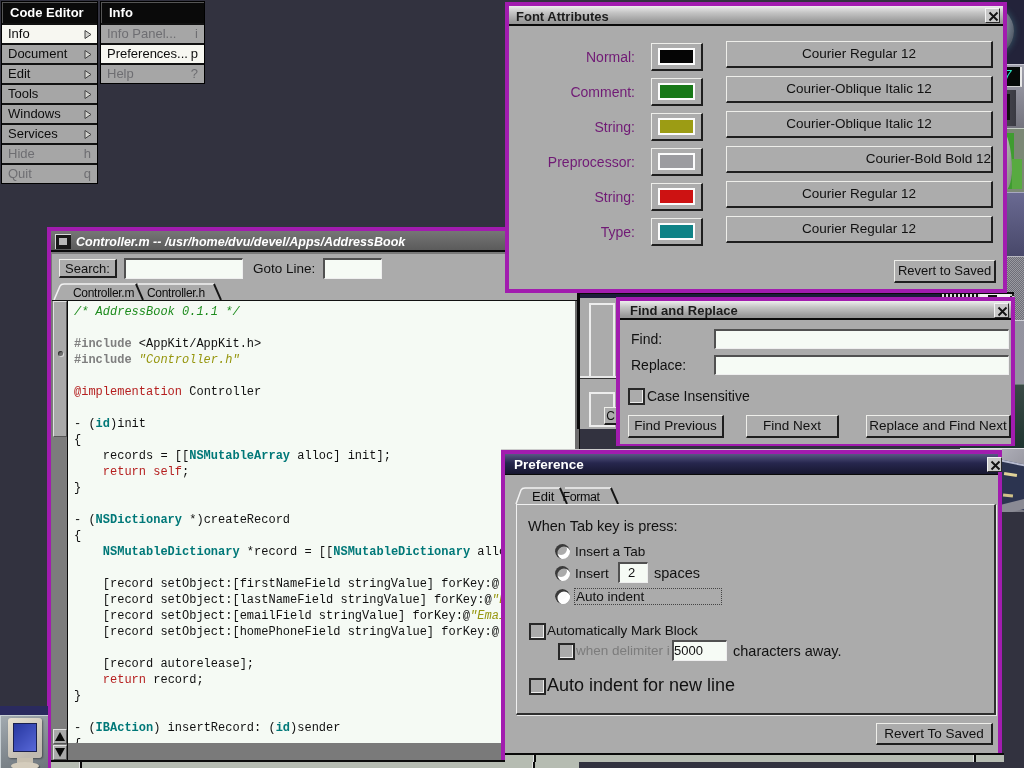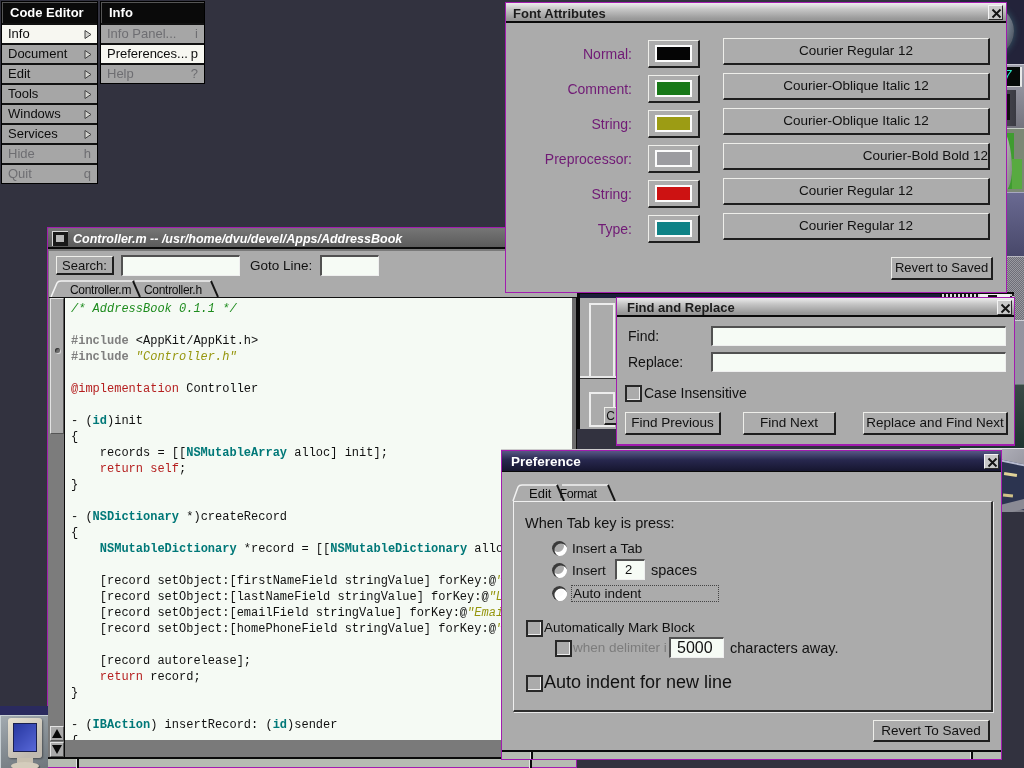--- a/index.html
+++ b/index.html
@@ -1,19 +1,19 @@
 <!DOCTYPE html>
 <html><head>
 <meta charset="utf-8">
 <style>
 html,body{margin:0;padding:0;}
 #screen{position:relative;width:1024px;height:768px;background:#32323f;overflow:hidden;
   font-family:"Liberation Sans",sans-serif;}
 .abs{position:absolute;}
-.win{position:absolute;background:#ababab;border:1px solid #a21caf;box-sizing:border-box;}
+.win{position:absolute;background:#ababab;border:4px solid #a21caf;box-sizing:border-box;}
 .tbar{position:absolute;left:0;right:0;box-sizing:border-box;}
 .silver{background:linear-gradient(180deg,#ededed 0%,#c6c6c6 35%,#9b9b9b 85%,#949494 100%);}
 .ttext{font-weight:bold;font-size:13px;color:#1c1c1c;}
 .closebtn{position:absolute;width:15px;height:15px;background:#c9c9c9;
   border-top:1px solid #f4f4f4;border-left:1px solid #f4f4f4;
   border-right:1px solid #2a2a2a;border-bottom:1px solid #2a2a2a;box-sizing:border-box;}
 .closebtn svg{position:absolute;left:1px;top:1px;}
 .btn{position:absolute;background:#acacac;box-sizing:border-box;
   border-top:1px solid #eeeeea;border-left:1px solid #eeeeea;
   border-right:2px solid #1e1e1e;border-bottom:2px solid #1e1e1e;
@@ -282,21 +282,21 @@
     <span class="lbl" style="left:58px;top:61px;font-size:13.5px;height:15px;line-height:15px;">Insert</span>
     <div class="fld" style="left:101px;top:57px;width:30px;height:21px;font-size:13px;color:#111;padding-left:8px;line-height:18px;">2</div>
     <span class="lbl" style="left:137px;top:59px;font-size:14.5px;height:18px;line-height:18px;">spaces</span>
     <div class="radio" style="left:38px;top:84px;background:#fbfbfb;"></div>
     <div class="abs" style="left:57px;top:83px;width:148px;height:17px;border:1px dotted #444;box-sizing:border-box;"></div>
     <span class="lbl" style="left:59px;top:84px;font-size:13.5px;height:15px;line-height:15px;">Auto indent</span>
     <div class="cbx" style="left:12px;top:118px;"></div>
     <span class="lbl" style="left:30px;top:118px;font-size:13.5px;height:15px;line-height:15px;">Automatically Mark Block</span>
     <div class="cbx" style="left:41px;top:138px;"></div>
     <span class="lbl" style="left:59px;top:138px;font-size:13.5px;height:15px;line-height:15px;color:#7c7c7c;">when delimiter i</span>
-    <div class="fld" style="left:155px;top:135px;width:55px;height:21px;font-size:16px;color:#111;padding-left:6px;line-height:18px;">5000</div>
+    <div class="fld" style="left:155px;top:135px;width:55px;height:21px;font-size:13px;color:#111;line-height:18px;">5000</div>
     <span class="lbl" style="left:216px;top:137px;font-size:14.5px;height:18px;line-height:18px;">characters away.</span>
     <div class="cbx" style="left:12px;top:173px;"></div>
     <span class="lbl" style="left:30px;top:173px;font-size:18px;height:15px;line-height:15px;">Auto indent for new line</span>
   </div>
   <div class="btn" style="left:371px;top:269px;width:117px;height:22px;font-size:13.5px;line-height:19px;">Revert To Saved</div>
   <div class="abs" style="left:0px;top:299px;width:499px;height:9px;background:#b6bcb2;border-top:2px solid #0a0a0a;box-sizing:border-box;">
     <div class="abs" style="left:28px;top:0;width:2px;height:7px;background:#0a0a0a;border-left:1px solid #e4e4e4;"></div>
     <div class="abs" style="left:468px;top:0;width:2px;height:7px;background:#0a0a0a;border-left:1px solid #e4e4e4;"></div>
   </div>
 </div>

